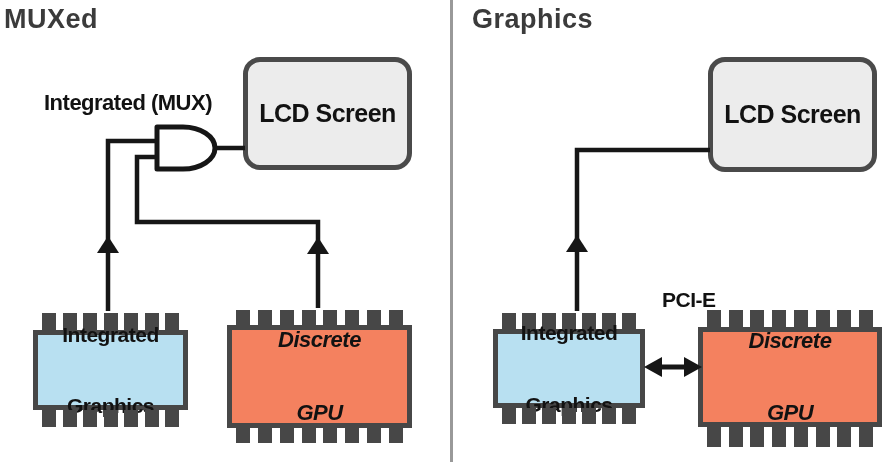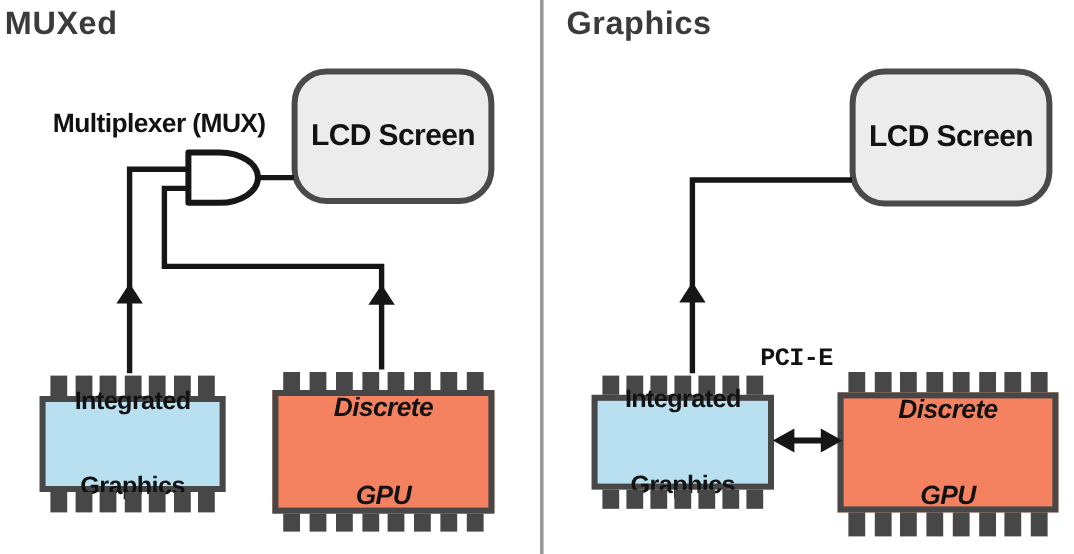--- a/index.html
+++ b/index.html
@@ -26,32 +26,32 @@
   .title-right { left: 472px; top: 4px; }
 
   
   .mux-label {
     position: absolute; left: 44px; top: 90px;
     font-size: 22px; font-weight: bold; letter-spacing: -0.5px;
     color: var(--label_text, #121212);
     white-space: nowrap;
   }
   .pcie-label {
-    position: absolute; left: 620px; top: 288px; width: 74px;
+    position: absolute; left: 662px; top: 288px; width: 74px;
     font-size: 21px; font-weight: bold; letter-spacing: -0.5px;
-    text-align: right; color: var(--label_text, #121212); font-family: Liberation Mono, monospace;
+    text-align: left; color: var(--label_text, #121212);
   }
 
   
   .lcd {
     position: absolute;
     box-sizing: border-box;
     background: var(--lcd_fill, #ececec);
     border: 5px solid var(--lcd_outline, #4a4a4a);
-    border-radius: 29px;
+    border-radius: 17px;
     display: flex; align-items: center; justify-content: center;
   }
   .lcd-left  { left: 243px; top: 57px; width: 169px; height: 113px; }
   .lcd-right { left: 708px; top: 57px; width: 169px; height: 115px; }
   .lcd-label {
     font-size: 25px; font-weight: bold; letter-spacing: -0.5px;
     color: var(--label_text, #121212); white-space: nowrap;
   }
 
   
@@ -105,21 +105,21 @@
 </head>
 <body>
 
 <div class="canvas">
 
   <div class="divider"></div>
 
   <section>
     <h2 class="panel-title title-left">MUXed</h2>
 
-    <div class="mux-label">Multiplexer (MUX)</div>
+    <div class="mux-label">Integrated (MUX)</div>
 
     <div class="lcd lcd-left">
       <span class="lcd-label">LCD Screen</span>
     </div>
 
     <div class="chip chip-ig-left">
       <div class="pins" style="height:17px">
           <div class="pin"></div>
           <div class="pin"></div>
           <div class="pin"></div>

